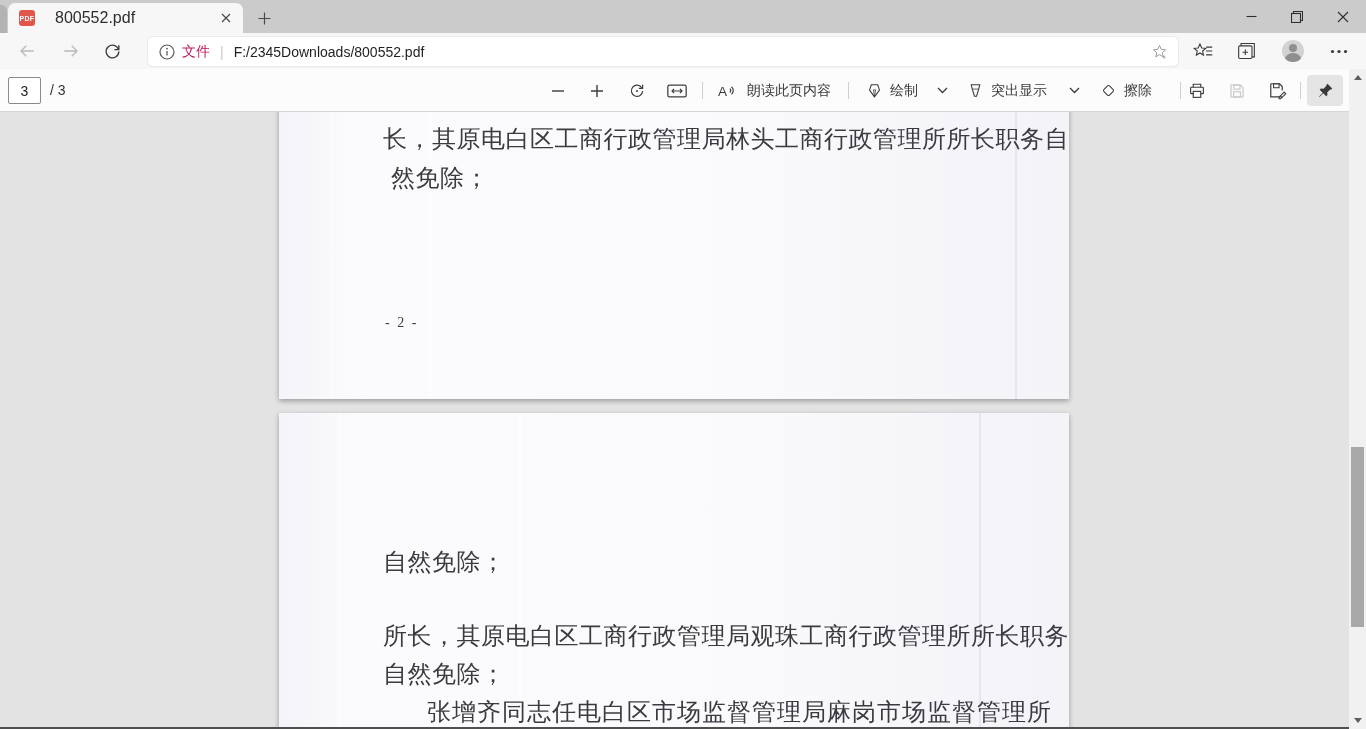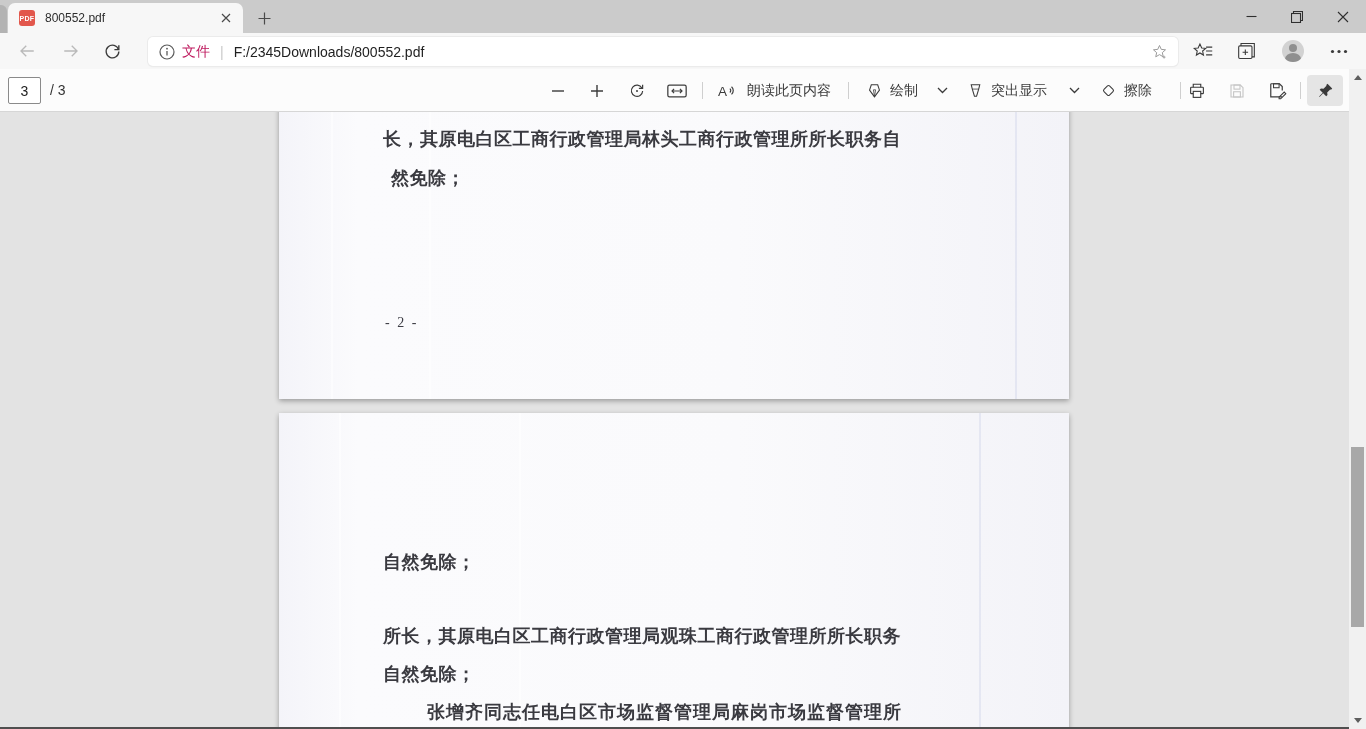--- a/index.html
+++ b/index.html
@@ -5,21 +5,21 @@
   * { margin:0; padding:0; box-sizing:border-box; }
   html,body { width:1366px; height:729px; }
   body { font-family:"Liberation Sans",sans-serif; background:#e3e3e3; overflow:hidden; }
   .screen { position:relative; width:1366px; height:729px; background:#e3e3e3; overflow:hidden; }
 
   
   .titlebar { position:absolute; top:0; left:0; right:0; height:33px; background:#cbcbcb; }
   .tab-sliver { position:absolute; left:0; top:5px; width:7px; height:28px; background:#b3b3b3; border-radius:0 6px 0 0; }
   .tab { position:absolute; left:8px; top:3px; width:235px; height:30px; background:#f7f7f7; border-radius:7px 7px 0 0; display:flex; align-items:center; }
   .favicon { width:16px; height:16px; margin-left:11px; background:#e2574c; border-radius:3px; color:#fff; font-size:7px; font-weight:bold; display:flex; align-items:center; justify-content:center; letter-spacing:.3px; flex:0 0 16px; }
-  .tab-title { margin-left:10px; font-size:12px; color:#2e2e2e; flex:1; white-space:nowrap; overflow:hidden; }
+  .tab-title { margin-left:20px; font-size:16px; color:#2e2e2e; flex:1; white-space:nowrap; overflow:hidden; }
   .tab-close { width:20px; height:20px; margin-right:7px; display:flex; align-items:center; justify-content:center; border-radius:3px; }
   .newtab { position:absolute; left:250px; top:5px; width:28px; height:26px; display:flex; align-items:center; justify-content:center; }
   .wincontrols { position:absolute; right:0; top:0; height:33px; display:flex; }
   .winbtn { width:46px; height:33px; display:flex; align-items:center; justify-content:center; }
 
   
   .navbar { position:absolute; top:33px; left:0; right:0; height:36px; background:#f7f7f7; }
   .navbtn { position:absolute; top:5px; width:28px; height:26px; display:flex; align-items:center; justify-content:center; border-radius:4px; }
   .addressbar { position:absolute; left:148px; top:4px; width:1030px; height:29px; background:#ffffff; border-radius:5px; box-shadow:0 0 0 1px #ebebeb, 0 1px 2px rgba(0,0,0,.06); display:flex; align-items:center; font-size:14px; color:#202020; }
   .addr-info { margin-left:11px; display:flex; align-items:center; }
@@ -40,21 +40,21 @@
   .sep { position:absolute; top:13px; width:1px; height:17px; background:#cfcfcf; }
   .pinbtn { position:absolute; left:1307px; top:6px; width:36px; height:31px; background:#e5e5e5; border-radius:4px; display:flex; align-items:center; justify-content:center; }
 
   
   .viewer { position:absolute; top:112px; left:0; width:1349px; height:617px; background:#e3e3e3; overflow:hidden; }
   .page { position:absolute; left:279px; width:790px; background:linear-gradient(90deg,#f4f4f9 0%,#fbfbfd 10%,#fafafc 58%,#f3f3f8 100%); box-shadow:0 2px 5px rgba(0,0,0,.32); overflow:hidden; }
   .page2 { top:-20px; height:307px; }
   .page3 { top:301px; height:360px; }
   .streak { position:absolute; top:0; bottom:0; width:2px; background:rgba(255,255,255,.55); }
   .streak.b { background:rgba(185,195,228,.28); }
-  .docline { position:absolute; font-family:"Liberation Serif",serif; font-size:18px; line-height:25px; color:#3a3a40; letter-spacing:.5px; white-space:nowrap;font-weight:bold; }
+  .docline { position:absolute; font-family:"Liberation Serif",serif; font-size:24px; line-height:25px; color:#3a3a40; letter-spacing:.5px; white-space:nowrap; }
   .docline.indent { letter-spacing:1px; }
   .pgnum { position:absolute; font-family:"Liberation Serif",serif; font-size:14px; color:#3c3c44; letter-spacing:2px; }
 
   
   .scrollbar { position:absolute; top:69px; right:0; width:17px; height:660px; background:#f1f1f1; }
   .sb-btn { position:absolute; left:0; width:17px; height:17px; display:flex; align-items:center; justify-content:center; }
   .tri-up { width:0; height:0; border-left:4px solid transparent; border-right:4px solid transparent; border-bottom:5px solid #5e5e5e; }
   .tri-down { width:0; height:0; border-left:4px solid transparent; border-right:4px solid transparent; border-top:5px solid #5e5e5e; }
   .sb-thumb { position:absolute; left:2px; top:378px; width:13px; height:180px; background:#a8a8a8; }
 

